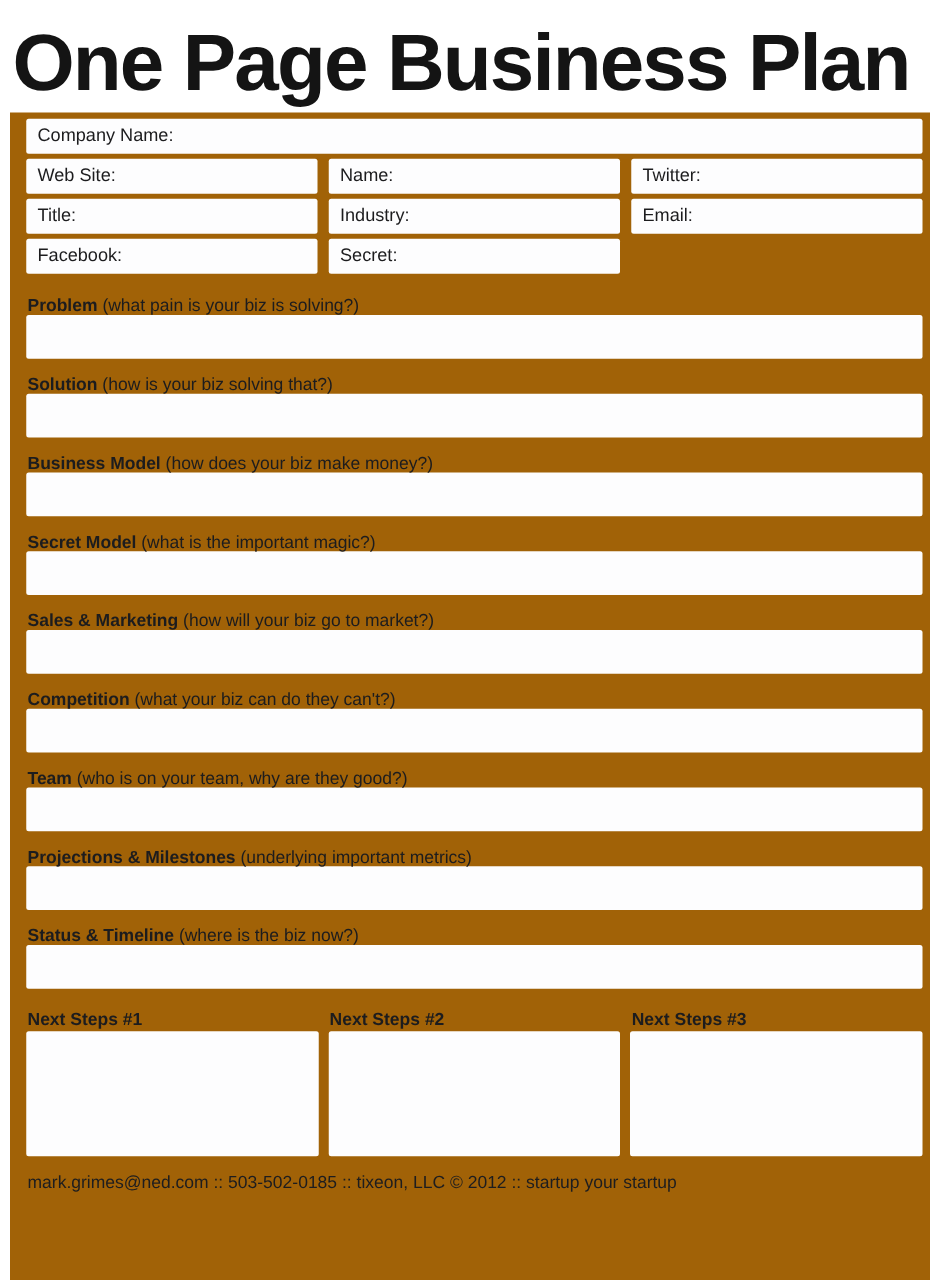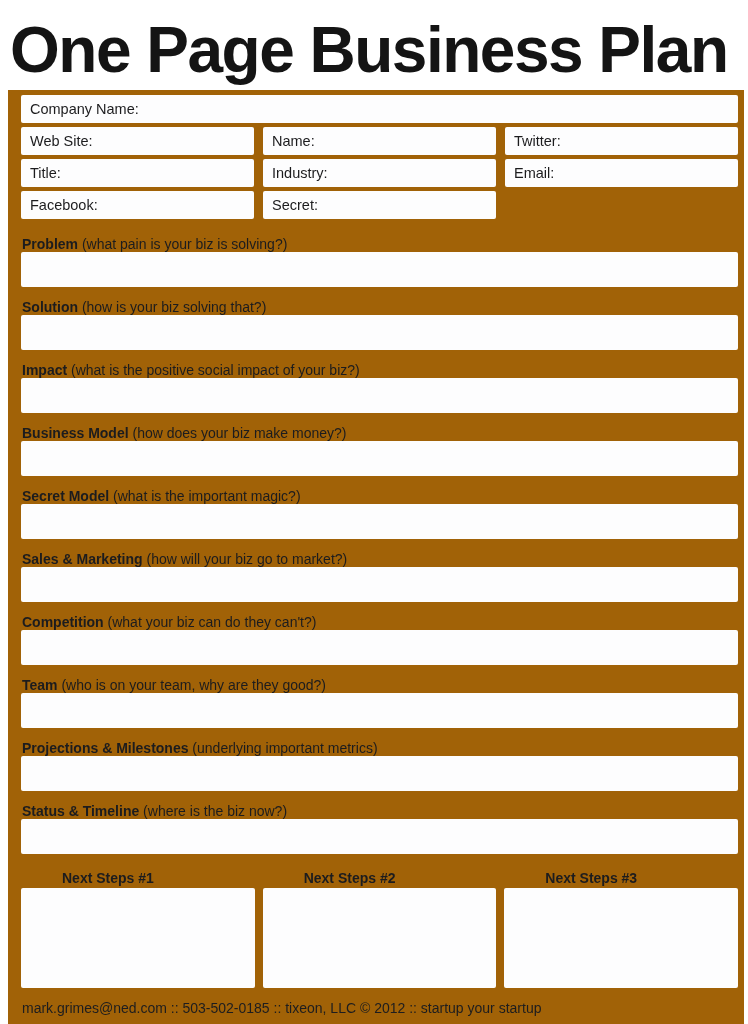--- a/index.html
+++ b/index.html
@@ -64,21 +64,20 @@
     grid-template-columns: 1fr 1fr 1fr;
     gap: 0 8px;
   }
   .next-label {
     height: 20px;
     display: flex;
     align-items: center;
     font-size: 14px;
     font-weight: bold;
     padding-left: 1px;
-    margin-left: 40px;
   }
   .next-box { height: 100px; }
   .footer-line {
     margin-top: 12px;
     font-size: 14px;
     color: #1d1d1f;
     padding-left: 1px;
   }
 </style>
 </head>
@@ -124,24 +123,20 @@
   <div class="sec first">
     <div class="sec-label"><b>Problem</b><span> (what pain is your biz is solving?)</span></div>
     <div class="box sec-box"></div>
   </div>
 
   <div class="sec">
     <div class="sec-label"><b>Solution</b><span> (how is your biz solving that?)</span></div>
     <div class="box sec-box"></div>
   </div>
 
-  <div class="sec">
-    <div class="sec-label"><b>Impact</b><span> (what is the positive social impact of your biz?)</span></div>
-    <div class="box sec-box"></div>
-  </div>
 
   <div class="sec">
     <div class="sec-label"><b>Business Model</b><span> (how does your biz make money?)</span></div>
     <div class="box sec-box"></div>
   </div>
 
   <div class="sec">
     <div class="sec-label"><b>Secret Model</b><span> (what is the important magic?)</span></div>
     <div class="box sec-box"></div>
   </div>

